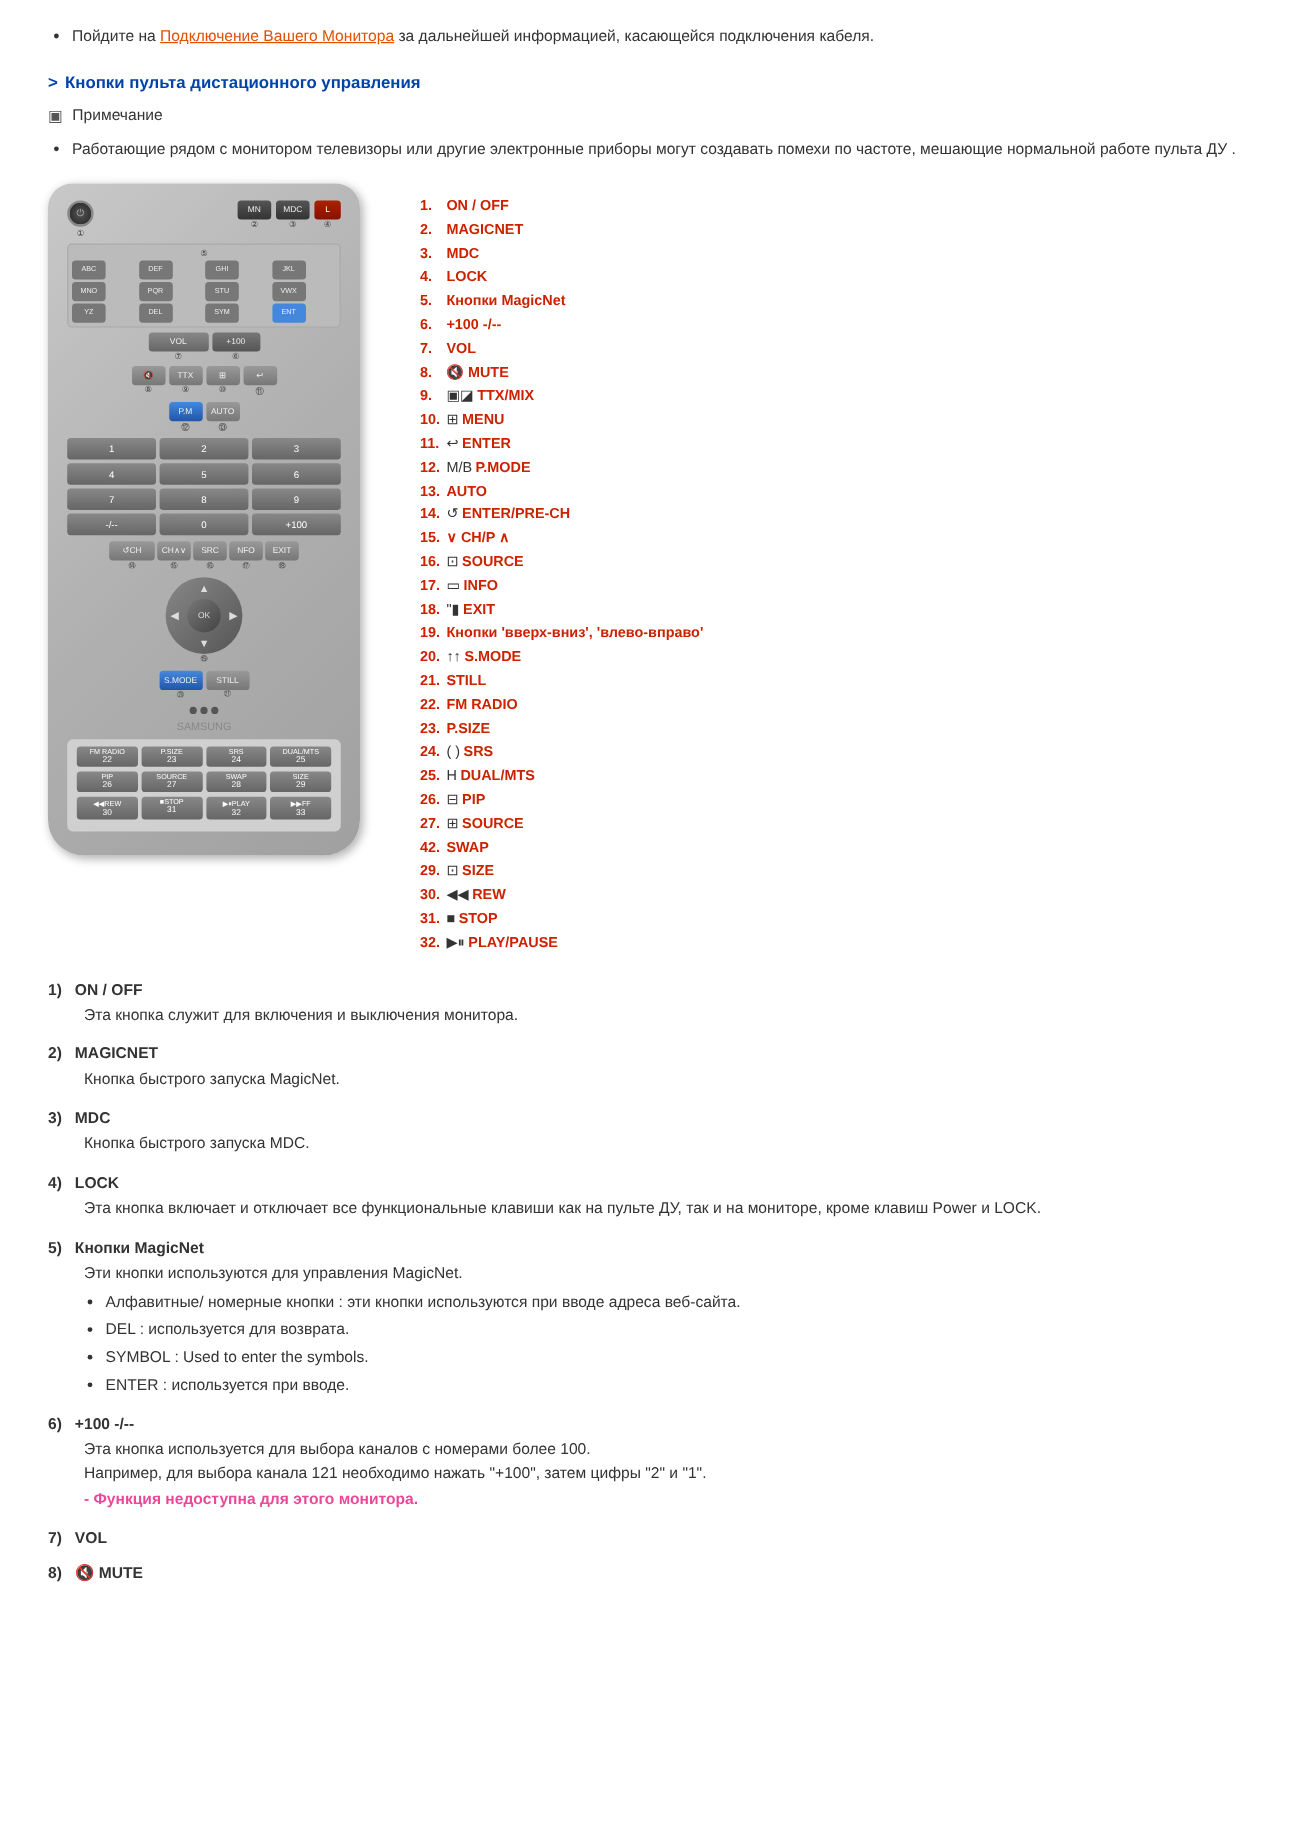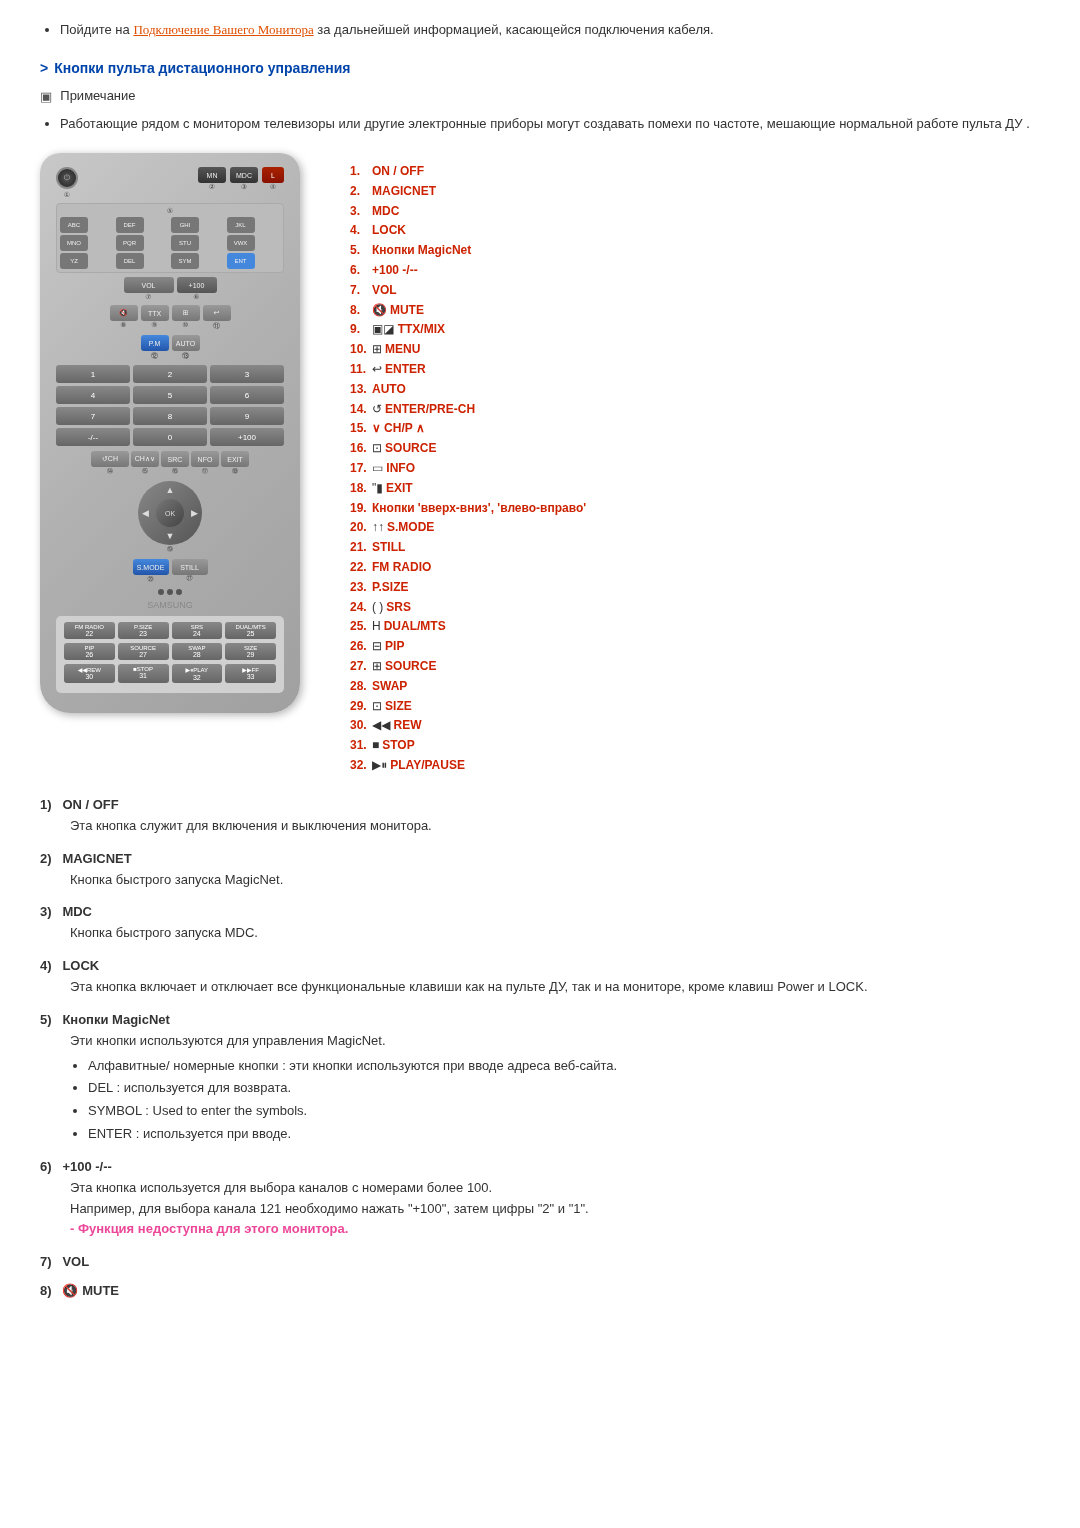--- a/index.html
+++ b/index.html
@@ -17,21 +17,20 @@
       padding-left: 20px;
     }
     .intro-bullet li {
       list-style: disc;
       margin-bottom: 6px;
       line-height: 1.5;
     }
     .intro-bullet a {
       color: #e05000;
       text-decoration: underline;
-      font-family: Liberation Serif, serif;
     }
     .section-heading {
       color: #0044aa;
       font-weight: bold;
       font-size: 14px;
       margin: 18px 0 12px 0;
       display: flex;
       align-items: center;
       gap: 6px;
     }
@@ -492,20 +491,25 @@
       <span class="legend-num">10.</span>
       <span class="legend-icon">⊞</span>
       <span class="legend-text">MENU</span>
     </div>
     <div class="legend-item">
       <span class="legend-num">11.</span>
       <span class="legend-icon">↩</span>
       <span class="legend-text">ENTER</span>
     </div>
     <div class="legend-item">
+      <span class="legend-num">12.</span>
+      <span class="legend-icon">M/B</span>
+      <span class="legend-text">P.MODE</span>
+    </div>
+    <div class="legend-item">
       <span class="legend-num">13.</span>
       <span class="legend-text">AUTO</span>
     </div>
     <div class="legend-item">
       <span class="legend-num">14.</span>
       <span class="legend-icon">↺</span>
       <span class="legend-text">ENTER/PRE-CH</span>
     </div>
     <div class="legend-item">
       <span class="legend-num">15.</span>
@@ -561,21 +565,21 @@
       <span class="legend-num">26.</span>
       <span class="legend-icon">⊟</span>
       <span class="legend-text">PIP</span>
     </div>
     <div class="legend-item">
       <span class="legend-num">27.</span>
       <span class="legend-icon">⊞</span>
       <span class="legend-text">SOURCE</span>
     </div>
     <div class="legend-item">
-      <span class="legend-num">28.</span>
+      <span class="legend-num">42.</span>
       <span class="legend-text">SWAP</span>
     </div>
     <div class="legend-item">
       <span class="legend-num">29.</span>
       <span class="legend-icon">⊡</span>
       <span class="legend-text">SIZE</span>
     </div>
     <div class="legend-item">
       <span class="legend-num">30.</span>
       <span class="legend-icon">◀◀</span>

